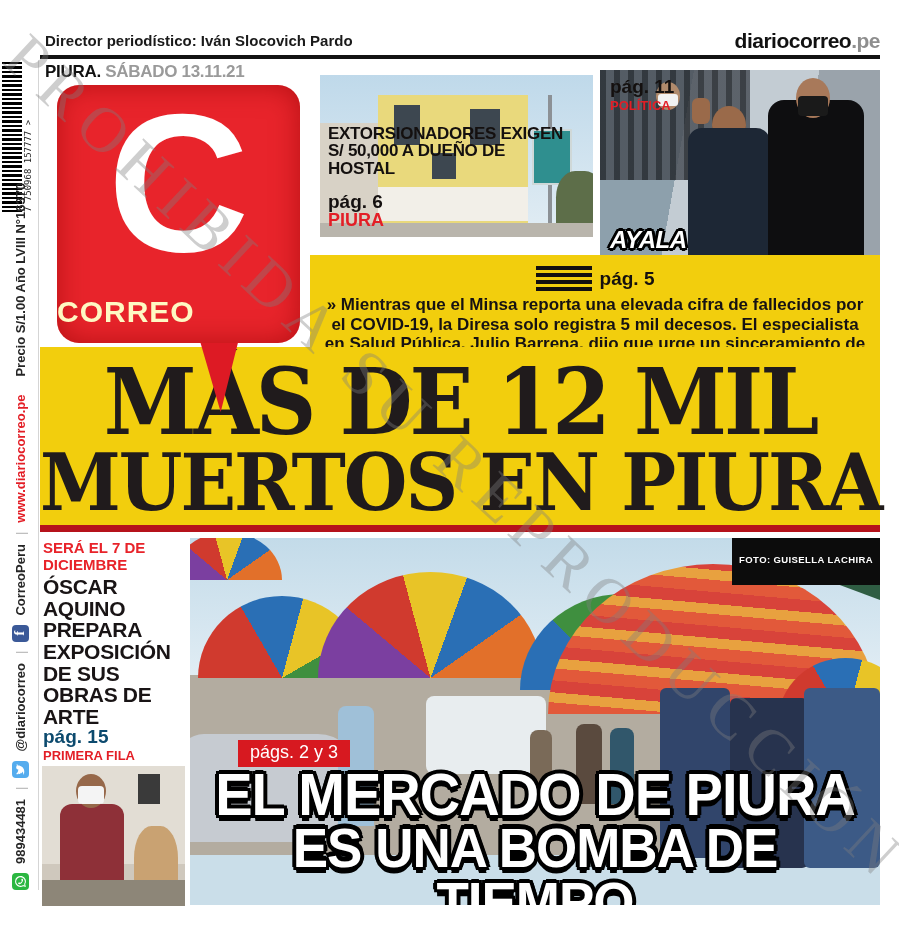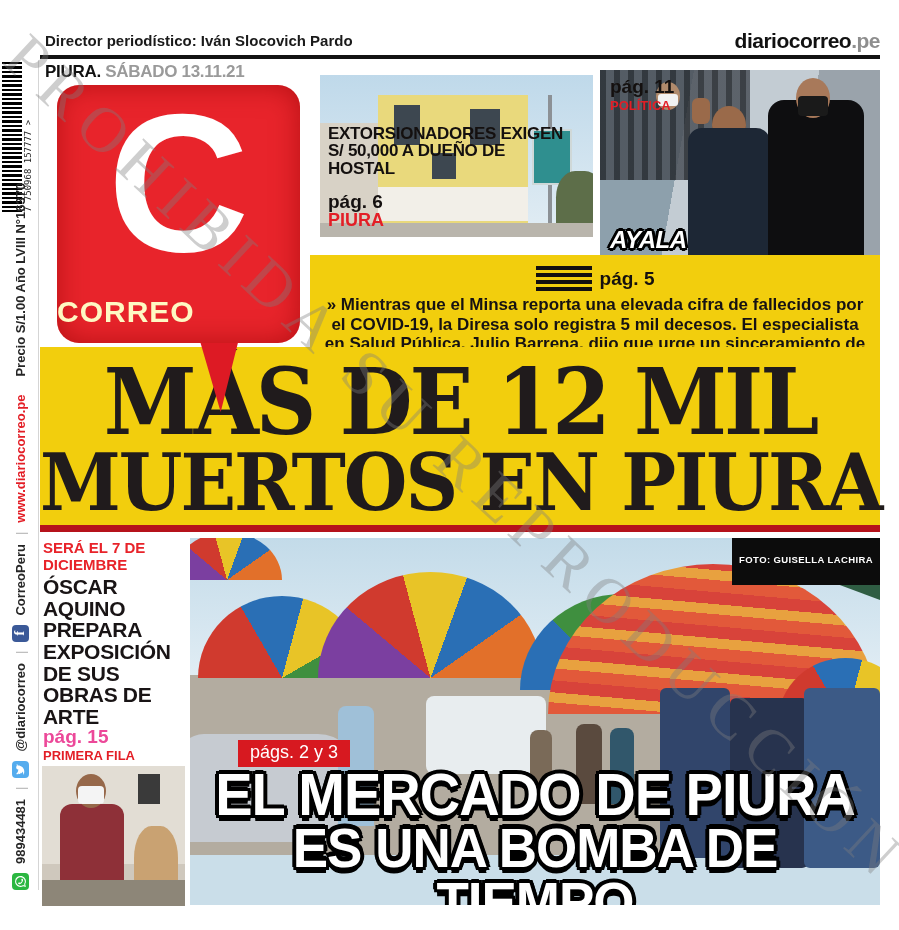--- a/index.html
+++ b/index.html
@@ -95,21 +95,21 @@
   .aya-page{position:absolute;left:10px;top:6px;font-size:19px;font-weight:bold;color:#14100f;}
   .aya-sec{position:absolute;left:10px;top:28px;font-size:13px;font-weight:bold;color:#E31E26;}
   .aya-title{position:absolute;left:10px;bottom:8px;width:264px;font-size:24px;font-weight:bold;
     line-height:1.05;color:#fff;letter-spacing:-.5px;
     text-shadow:-2px -2px 0 #000,2px -2px 0 #000,-2px 2px 0 #000,2px 2px 0 #000,0 3px 0 #000,3px 0 0 #000,-3px 0 0 #000,0 -3px 0 #000;font-style:italic;}
 
   
   .col-kicker{left:43px;top:540px;width:145px;font-size:15px;font-weight:bold;color:#E8232A;line-height:1.1;}
   .col-title{left:43px;top:576px;width:148px;font-size:21px;font-weight:bold;color:#191415;
     line-height:1.03;letter-spacing:-.3px;}
-  .col-page{left:43px;top:726px;font-size:19px;font-weight:bold;color:#ec4899;}
+  .col-page{left:43px;top:726px;font-size:19px;font-weight:bold;color:#0c4a6e;}
   .col-sec{left:43px;top:748px;font-size:13px;font-weight:bold;color:#E31E26;}
   .col-photo{left:42px;top:766px;width:143px;height:140px;overflow:hidden;background:#cfc8bd;}
   .op-wall{position:absolute;left:0;top:0;width:100%;height:70%;background:#e2ddd4;}
   .op-frame{position:absolute;left:96px;top:8px;width:22px;height:30px;background:#3a3a3a;}
   .op-man{position:absolute;left:18px;top:38px;width:64px;height:102px;background:#8E3038;border-radius:12px 12px 0 0;}
   .op-head{position:absolute;left:34px;top:8px;width:30px;height:34px;background:#96684a;border-radius:50%;}
   .op-mask{position:absolute;left:36px;top:20px;width:26px;height:18px;background:#f4f4f4;border-radius:4px;}
   .op-sculpt{position:absolute;left:92px;top:60px;width:44px;height:80px;background:#C9A272;border-radius:40% 40% 10% 10%;}
   .op-bench{position:absolute;left:0;bottom:0;width:100%;height:26px;background:#8d8678;}
 

